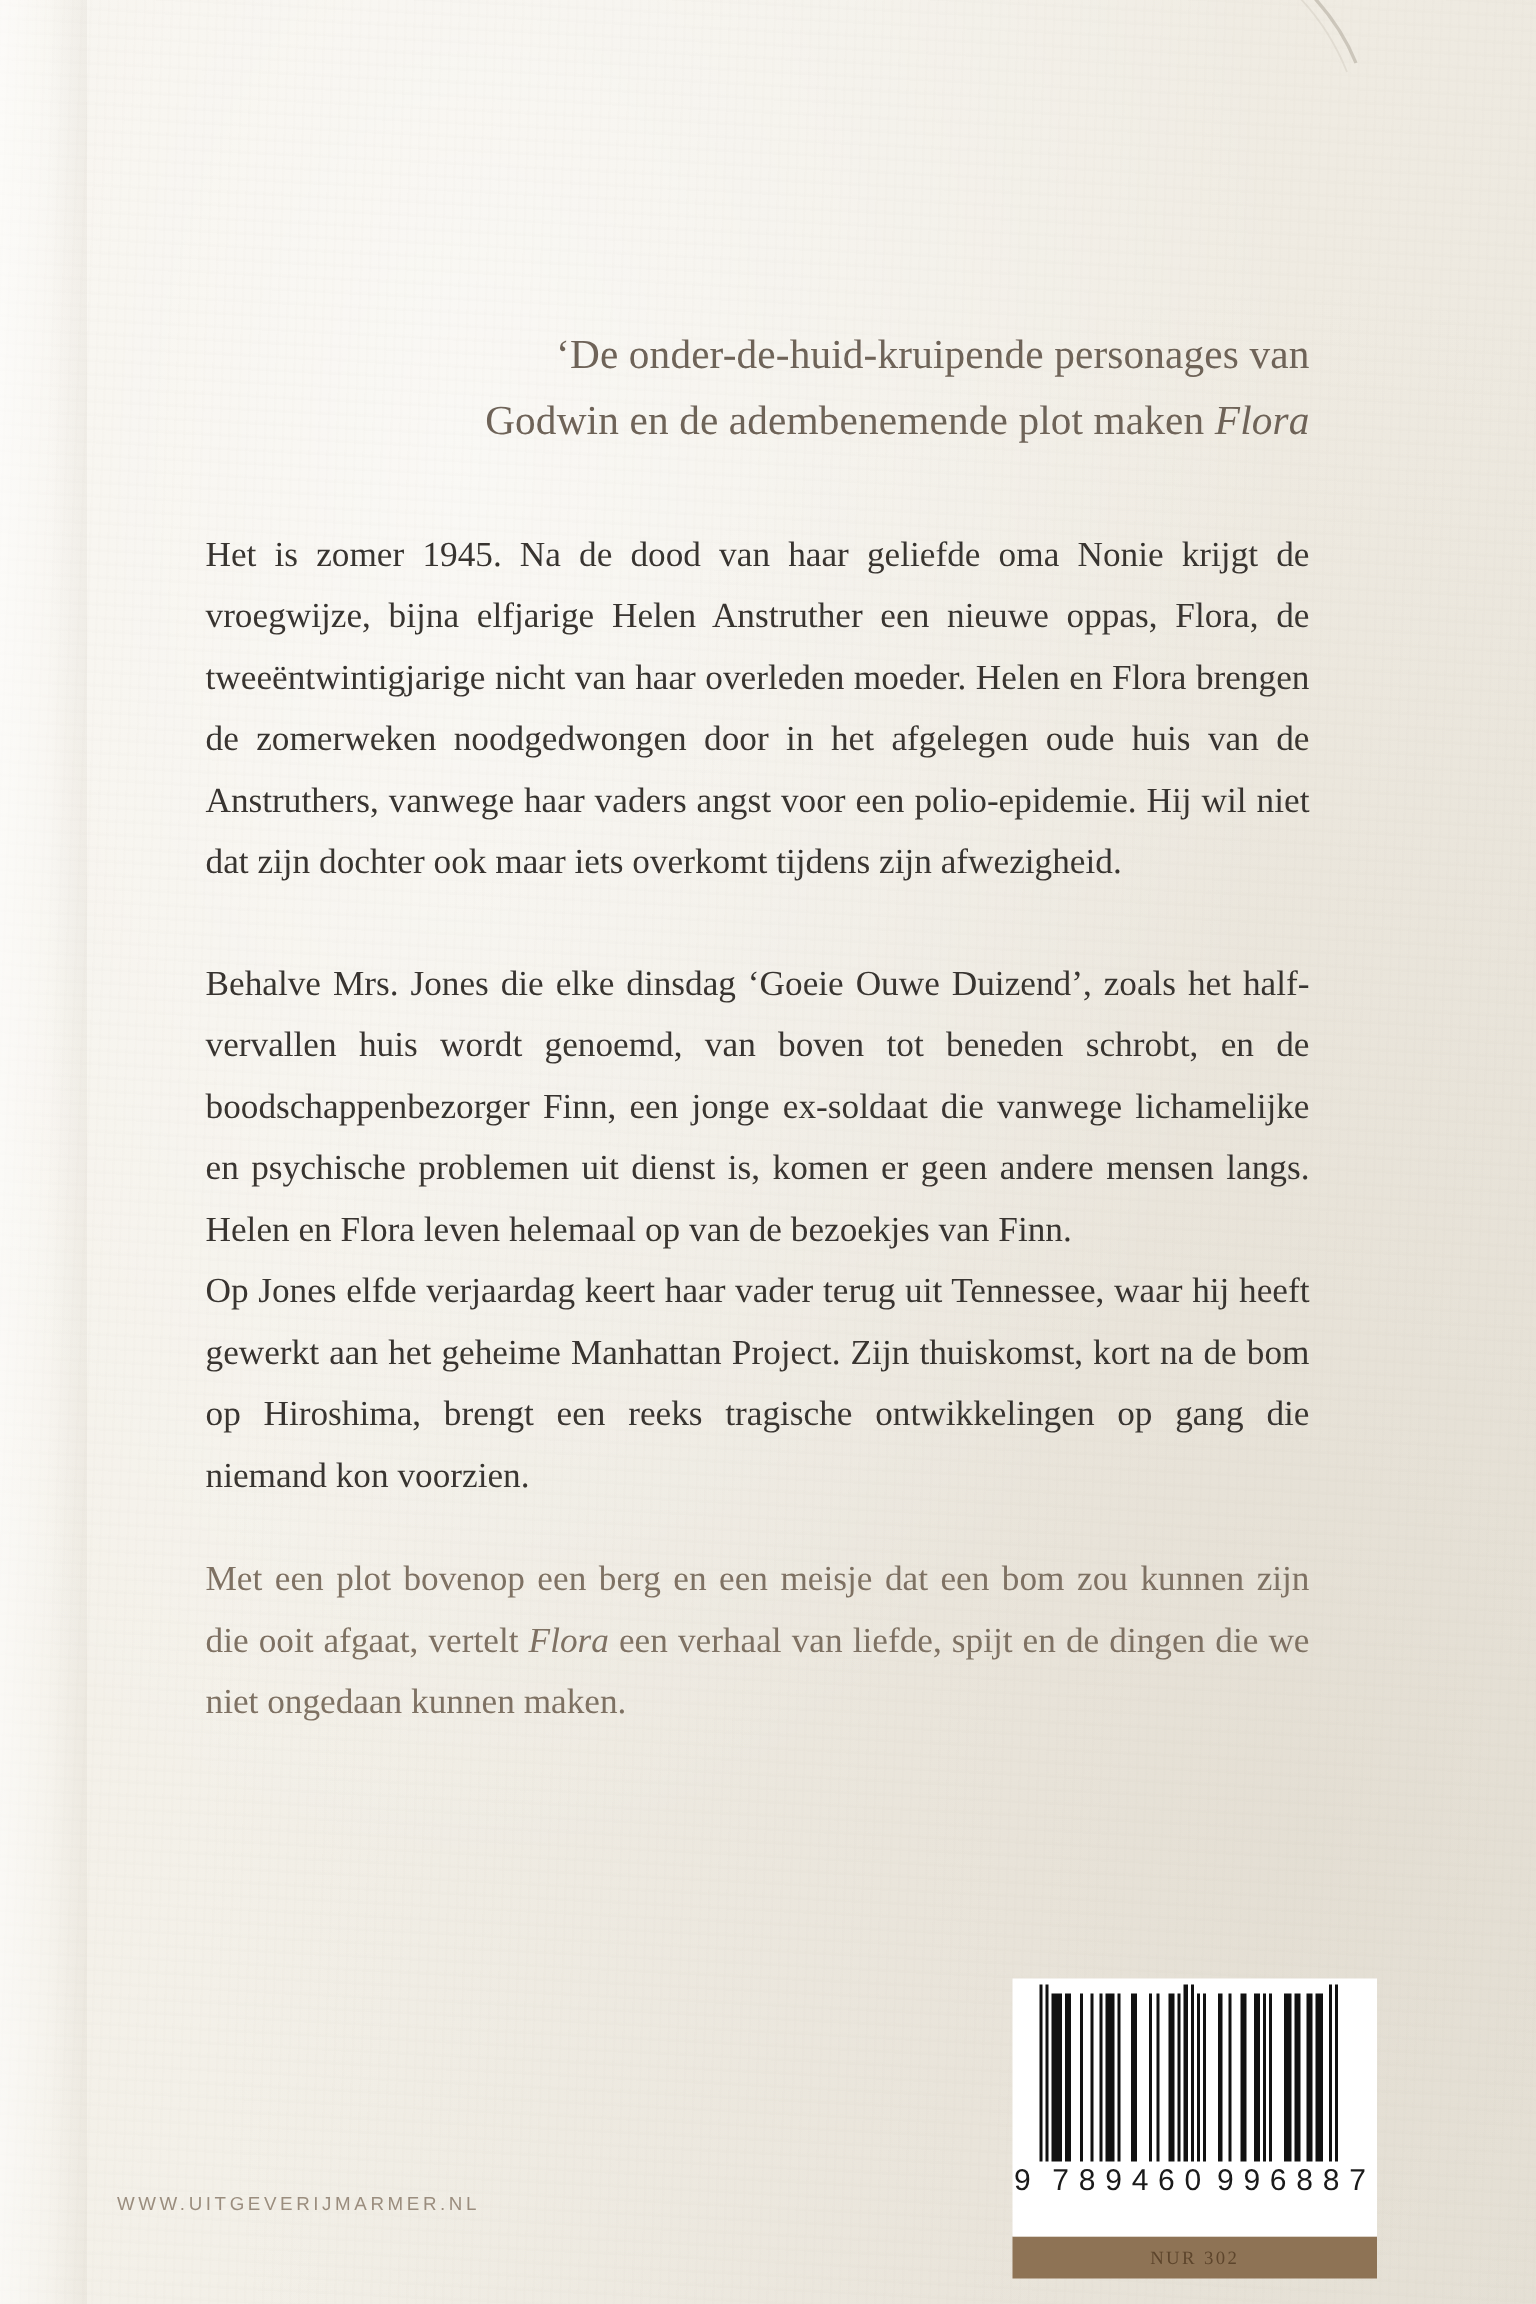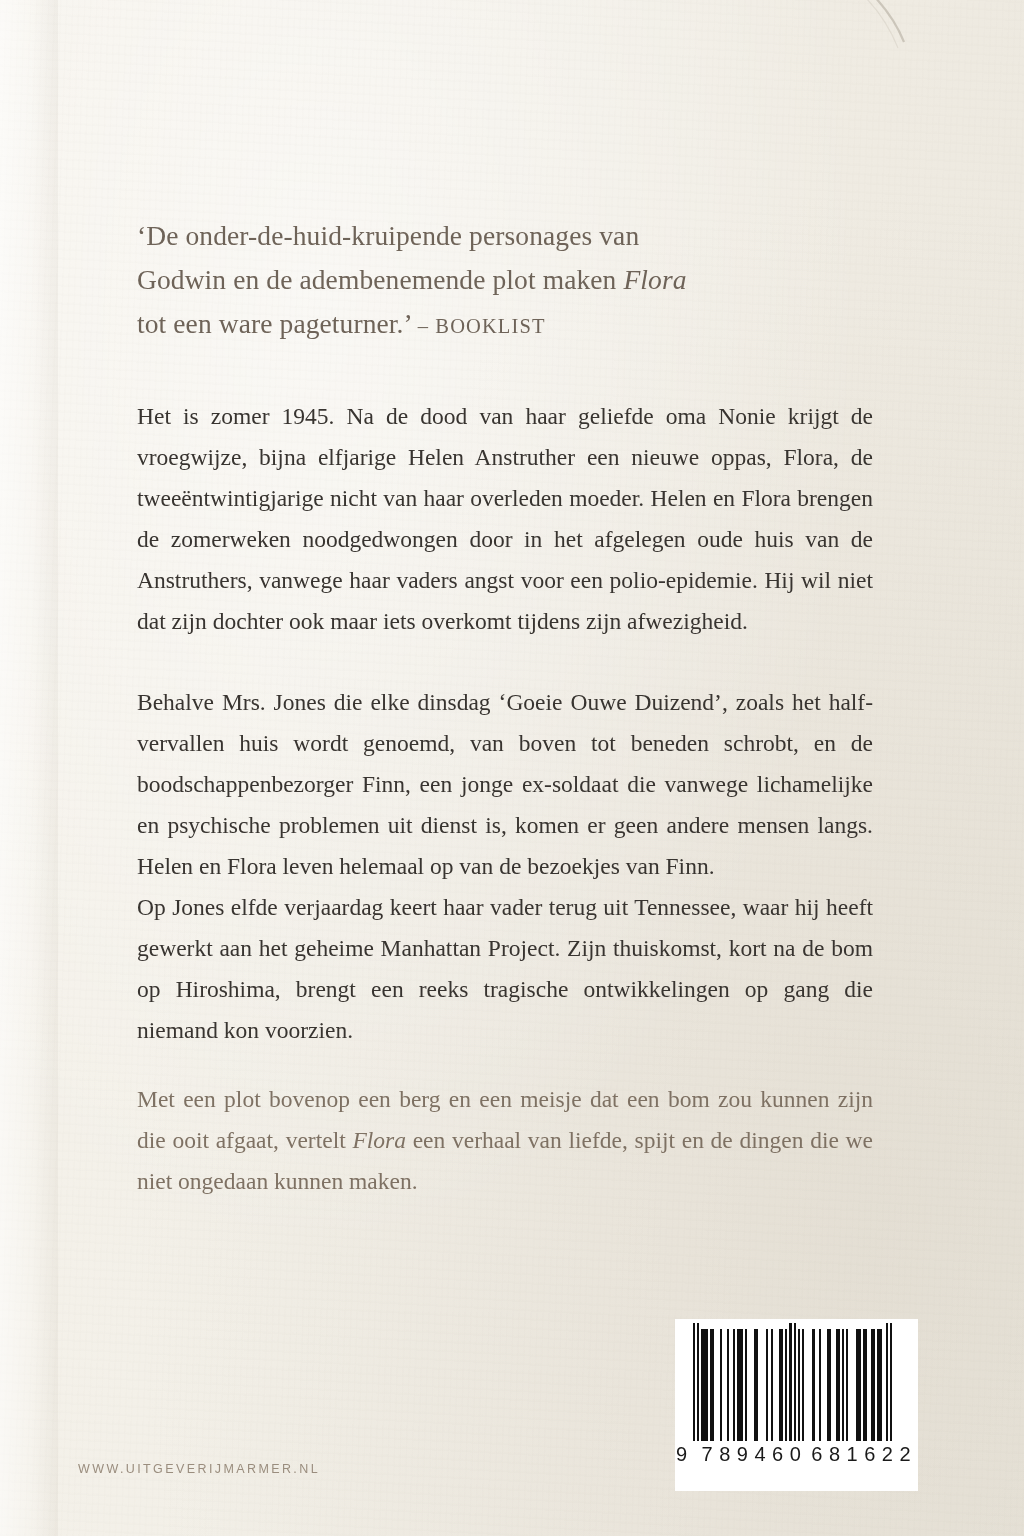--- a/index.html
+++ b/index.html
@@ -58,21 +58,21 @@
   .column {
     position: absolute;
     left: 137px;
     top: 0;
     width: 736px;
   }
 
   
   .pullquote {
     margin-top: 214px;
-    text-align: left;
+    text-align: right;
     color: #6e6358;
     font-size: 27.5px;
     line-height: 44px;
     letter-spacing: .1px;
   }
   .pullquote .q-line { display: block; white-space: nowrap; }
   .pullquote em { font-style: italic; }
   .attribution {
     font-size: 20.5px;
     letter-spacing: 1.1px;
@@ -176,21 +176,20 @@
       <path d="M8 2 C 22 16, 34 32, 42 52" stroke="#9a9183" stroke-width="2.2" fill="none" opacity="0.75"></path>
       <path d="M2 6 C 16 20, 28 38, 36 58" stroke="#bdb5a7" stroke-width="1.2" fill="none" opacity="0.5"></path>
     </svg>
   </div>
 
   <div class="column">
 
     <div class="pullquote">
       <span class="q-line">‘De onder-de-huid-kruipende personages van</span>
       <span class="q-line"><span>Godwin en de adembenemende plot maken </span><em>Flora</em></span>
-      <span class="q-line"><span>tot een ware pageturner.’</span> <span class="attribution">– BOOKLIST</span></span>
     </div>
 
     <div class="body-copy">
 
       <p class="para">Het is zomer 1945. Na de dood van haar geliefde oma Nonie krijgt de vroegwijze, bijna elfjarige Helen Anstruther een nieuwe oppas, Flora, de tweeëntwintigjarige nicht van haar overleden moeder. Helen en Flora brengen de zomerweken noodgedwongen door in het afgelegen oude huis van de Anstruthers, vanwege haar vaders angst voor een polio-epidemie. Hij wil niet dat zijn dochter ook maar iets overkomt tijdens zijn afwezigheid.</p>
 
       <p class="para tight">Behalve Mrs. Jones die elke dinsdag ‘Goeie Ouwe Duizend’, zoals het half-vervallen huis wordt genoemd, van boven tot beneden schrobt, en de boodschappenbezorger Finn, een jonge ex-soldaat die vanwege lichamelijke en psychische problemen uit dienst is, komen er geen andere mensen langs. Helen en Flora leven helemaal op van de bezoekjes van Finn.</p>
 
 
       <p class="para">Op Jones elfde verjaardag keert haar vader terug uit Tennessee, waar hij heeft gewerkt aan het geheime Manhattan Project. Zijn thuiskomst, kort na de bom op Hiroshima, brengt een reeks tragische ontwikkelingen op gang die niemand kon voorzien.</p>
@@ -261,18 +260,21 @@
           <span style="width: 2.1px; height: 100%; background: transparent;"></span>
           <span style="width: 4.2px; height: 100%;"></span>
           <span style="width: 4.2px; height: 100%; background: transparent;"></span>
           <span style="width: 2.1px; height: 118px;"></span>
           <span style="width: 2.1px; height: 118px; background: transparent;"></span>
           <span style="width: 2.1px; height: 118px;"></span>
         </div>
       <div class="barcode-digits">
         <span>9</span>
         <span style="margin-left:8px">789460</span>
-        <span style="margin-left:4px">681622</span>
+        <span style="margin-left:4px">996887</span>
       </div>
     </div>
+    <div class="nur-bar">
+      <span>NUR 302</span>
+    </div>
   </div>
 
 </div>
 
 </body></html>

